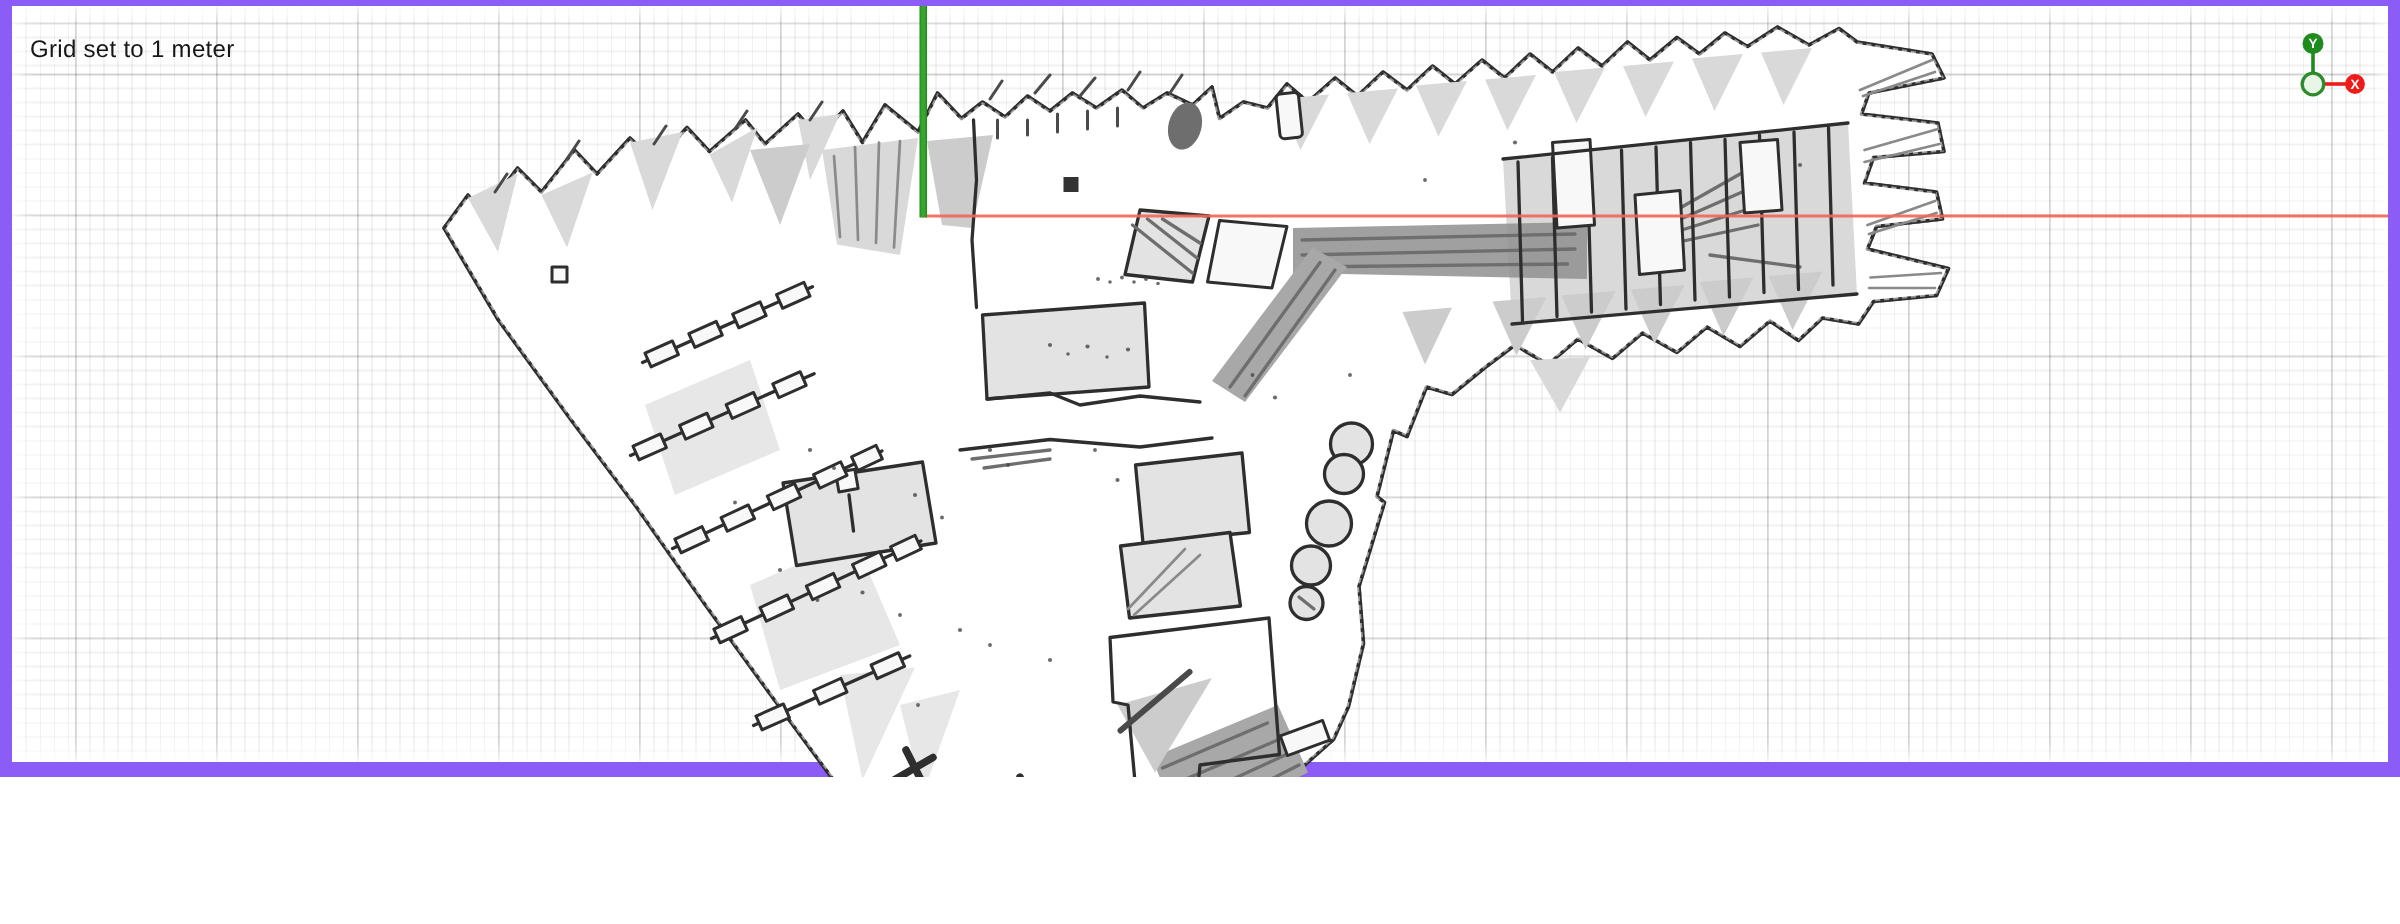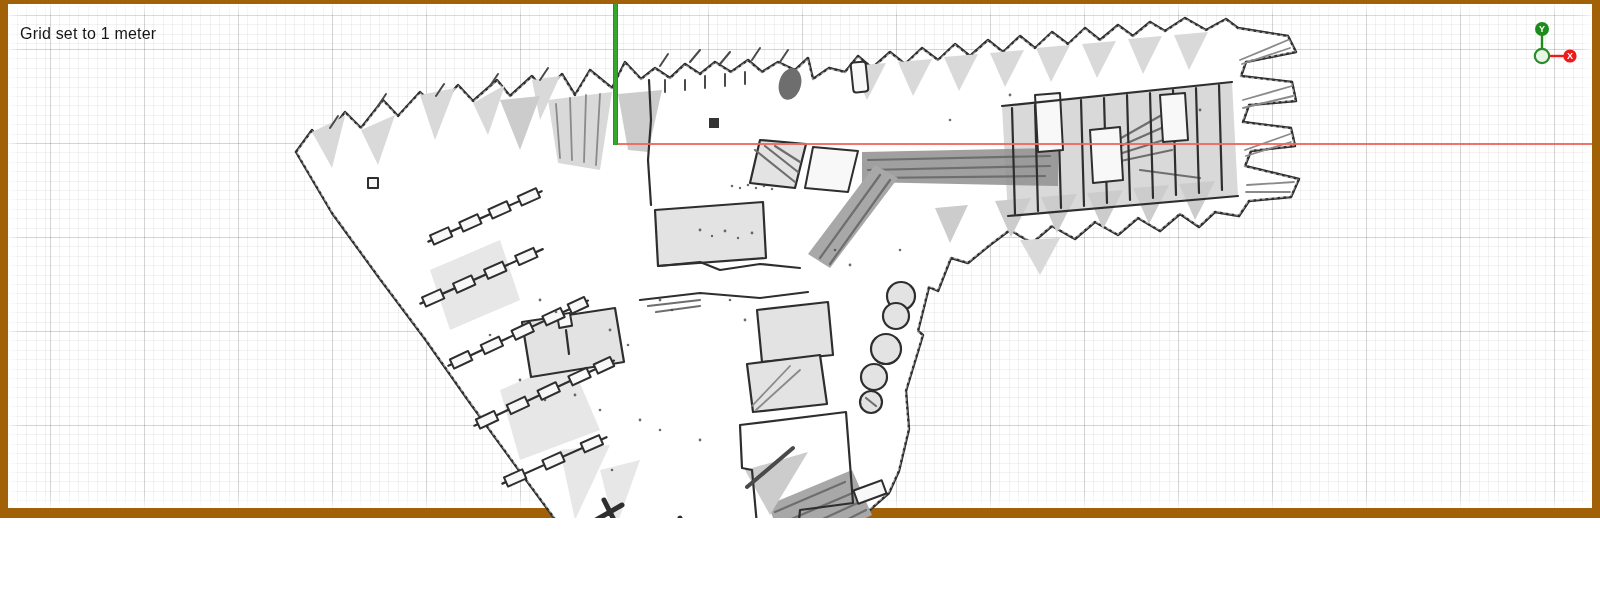--- a/index.html
+++ b/index.html
@@ -1,17 +1,17 @@
 <!DOCTYPE html>
 <html><head>
 <meta charset="utf-8">
 <style>
   html,body{margin:0;padding:0;background:#fff;}
   body{width:1600px;height:616px;font-family:"Liberation Sans",sans-serif;}
-  .stage{position:relative;width:1600px;height:518px;overflow:hidden;background:#a16207;}
+  .stage{position:relative;width:1600px;height:518px;overflow:hidden;background:#8b5cf6;}
   .canvas{
     position:absolute;left:8px;top:4px;right:8px;bottom:10px;
     background-color:#ffffff;
     background-image:
       repeating-linear-gradient(to right, rgba(0,0,0,0.125) 0 1px, transparent 1px 94px),
       repeating-linear-gradient(to bottom, rgba(0,0,0,0.125) 0 1px, transparent 1px 94px),
       repeating-linear-gradient(to right, rgba(0,0,0,0.05) 0 1px, transparent 1px 9.4px),
       repeating-linear-gradient(to bottom, rgba(0,0,0,0.05) 0 1px, transparent 1px 9.4px);
     background-position:42px 45px;
     box-shadow: inset 0 0 12px 6px rgba(255,255,255,0.9);

